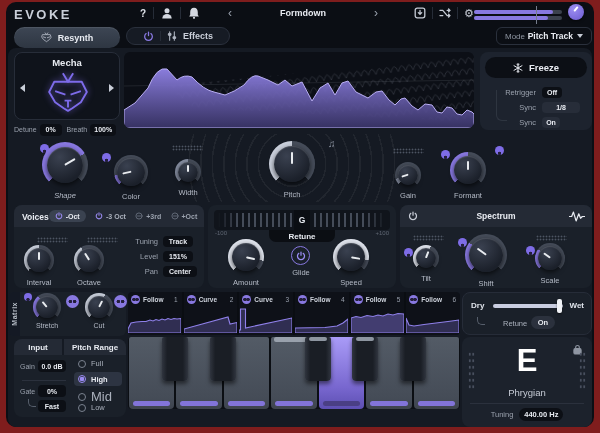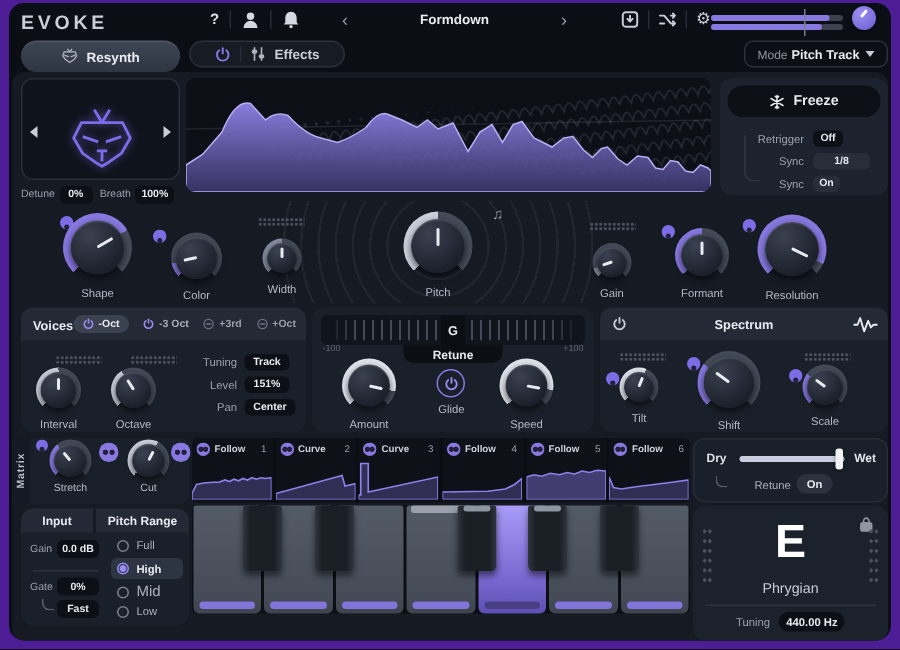--- a/index.html
+++ b/index.html
@@ -1,16 +1,16 @@
 <!DOCTYPE html>
 <html><head>
 <meta charset="utf-8">
 <style>
   html,body{margin:0;padding:0;background:#000;}
-  #app{position:relative;width:600px;height:433px;background:#4c1d95;font-family:"Liberation Sans",sans-serif;overflow:hidden;
+  #app{position:relative;width:600px;height:433px;background:#7f1d1d;font-family:"Liberation Sans",sans-serif;overflow:hidden;
        -webkit-font-smoothing:antialiased;color:#dde1e8;}
   .abs{position:absolute;}
   .win{position:absolute;left:6px;top:2px;right:6px;bottom:6px;background:#0b0e14;border-radius:10px;}
   .main{position:absolute;left:8px;top:48px;width:584px;height:379px;background:#151a23;border-radius:8px;}
   .panel{position:absolute;background:#1a2029;border-radius:8px;}
   .hdr{background:#242a35;}
   .lbl{color:#9aa1ad;font-size:7.5px;}
   .pill{background:#0c0f15;border-radius:4px;color:#e8ebf1;font-weight:bold;display:flex;align-items:center;justify-content:center;}
   .flex{display:flex;align-items:center;}
   
@@ -124,20 +124,21 @@
     <span style="font-size:8px;color:#8f96a2;">Mode</span>
     <span class="flex" style="gap:4px;">
       <span style="font-size:8.5px;font-weight:bold;color:#e8ebf1;">Pitch Track</span>
       <span style="width:0;height:0;border-left:3.5px solid transparent;border-right:3.5px solid transparent;border-top:4px solid #c7ccd6;"></span>
     </span>
   </div>
 
   <div class="main"></div>
 
   <div class="abs" style="left:14px;top:52px;width:106px;height:68px;background:#0f131b;border:1px solid #272d39;border-radius:8px;box-sizing:border-box;">
+    <div style="text-align:center;margin-top:4px;font-size:9.5px;font-weight:bold;color:#e8ebf1;">Mecha</div>
     <svg class="abs" width="48" height="42" viewBox="0 0 56 48" style="left:29px;top:18px;stroke:#7d6bea;stroke-width:2.2;fill:none;stroke-linejoin:round;filter:drop-shadow(0 0 3px rgba(125,107,234,.7));">
       <path d="M22,2 L28,12 L34,2"></path>
       <path d="M12,12 H44 L50,24 L43,36 L33,43 L28,46 L23,43 L13,36 L6,24 Z"></path>
       <path d="M13,23 L25,27 M43,23 L31,27"></path>
       <path d="M24,34 h8 M28,34 v8"></path>
     </svg>
     <div class="abs" style="left:5px;top:31px;width:0;height:0;border-top:4px solid transparent;border-bottom:4px solid transparent;border-right:5px solid #c9ced8;"></div>
     <div class="abs" style="right:5px;top:31px;width:0;height:0;border-top:4px solid transparent;border-bottom:4px solid transparent;border-left:5px solid #c9ced8;"></div>
   </div>
   <div class="abs flex" style="left:14px;top:123px;width:108px;height:13px;gap:3px;">
@@ -185,21 +186,21 @@
       <span class="pill" style="width:18px;height:11px;font-size:7px;margin-left:6px;background:#272d39;">On</span>
     </div>
   </div>
 
   <div class="abs" style="left:182px;top:134px;width:220px;height:68px;overflow:hidden;">
     <div class="abs" style="left:0;top:-80px;width:220px;height:220px;border-radius:50%;
          background:repeating-radial-gradient(circle closest-side, transparent 0 10px, rgba(255,255,255,.05) 10px 11.5px);"></div>
   </div>
 
   <div class="modblob" style="left:40px;top:144px;"></div>
-  <div class="knob" style="left:42px;top:142px;--d:46px;--v:.72;">
+  <div class="knob" style="left:42px;top:142px;font-style:italic;--d:46px;--v:.72;">
     <div class="kbody">
         <div class="ring"></div>
         <div class="cap">
           <i class="ptr"></i>
         </div>
       </div>
     <div class="kl">Shape</div>
   </div>
 
   <div class="modblob" style="left:102px;top:153px;"></div>
@@ -251,29 +252,20 @@
     <div class="kbody">
         <div class="ring"></div>
         <div class="cap">
           <i class="ptr"></i>
         </div>
       </div>
     <div class="kl">Formant</div>
   </div>
 
   <div class="modblob" style="left:495px;top:146px;"></div>
-  <div class="knob" style="left:505px;top:143px;--d:46px;--v:.93;">
-    <div class="kbody">
-        <div class="ring"></div>
-        <div class="cap">
-          <i class="ptr"></i>
-        </div>
-      </div>
-    <div class="kl">Resolution</div>
-  </div>
 
   <div class="panel" style="left:14px;top:205px;width:190px;height:83px;">
     <div class="hdr abs" style="left:0;top:0;width:190px;height:22px;border-radius:8px 8px 0 0;"></div>
     <span class="abs" style="left:8px;top:7px;font-size:8.5px;font-weight:bold;color:#e8ebf1;">Voices</span>
     <div class="abs flex" style="left:30px;top:3px;width:158px;height:16px;justify-content:space-around;">
       <span class="flex" style="gap:3px;background:#3a4250;border-radius:8px;padding:2px 6px;">
         <svg class="ic" width="8" height="8" viewBox="0 0 12 12" style="stroke:#9a8bf2;stroke-width:1.6;">
             <path d="M6,1.2 V5"></path>
             <path d="M3.4,2.8 a4.2,4.2 0 1 0 5.2,0"></path>
           </svg>
@@ -534,21 +526,21 @@
     <div class="abs flex" style="left:64px;top:20px;gap:5px;">
       <span class="radio"></span>
       <span style="font-size:7.5px;color:#aab0bc;">Full</span>
     </div>
     <div class="abs flex" style="left:60px;top:33px;width:48px;height:14px;background:#2d3442;border-radius:4px;padding-left:4px;gap:5px;box-sizing:border-box;">
       <span class="radio sel"></span>
       <span style="font-size:7.5px;font-weight:bold;color:#e8ebf1;">High</span>
     </div>
     <div class="abs flex" style="left:64px;top:50px;gap:5px;">
       <span class="radio"></span>
-      <span style="font-size:10px;color:#aab0bc;">Mid</span>
+      <span style="font-size:13px;color:#aab0bc;">Mid</span>
     </div>
     <div class="abs flex" style="left:64px;top:64px;gap:5px;">
       <span class="radio"></span>
       <span style="font-size:7.5px;color:#aab0bc;">Low</span>
     </div>
   </div>
 
   <div class="abs" style="left:128px;top:337px;width:332px;height:72px;background:#0b0e13;border-radius:4px;">
     <div style="position:absolute;inset:0;display:flex;gap:2px;padding:0 1px;box-sizing:border-box;">
       <div class="wkey">

